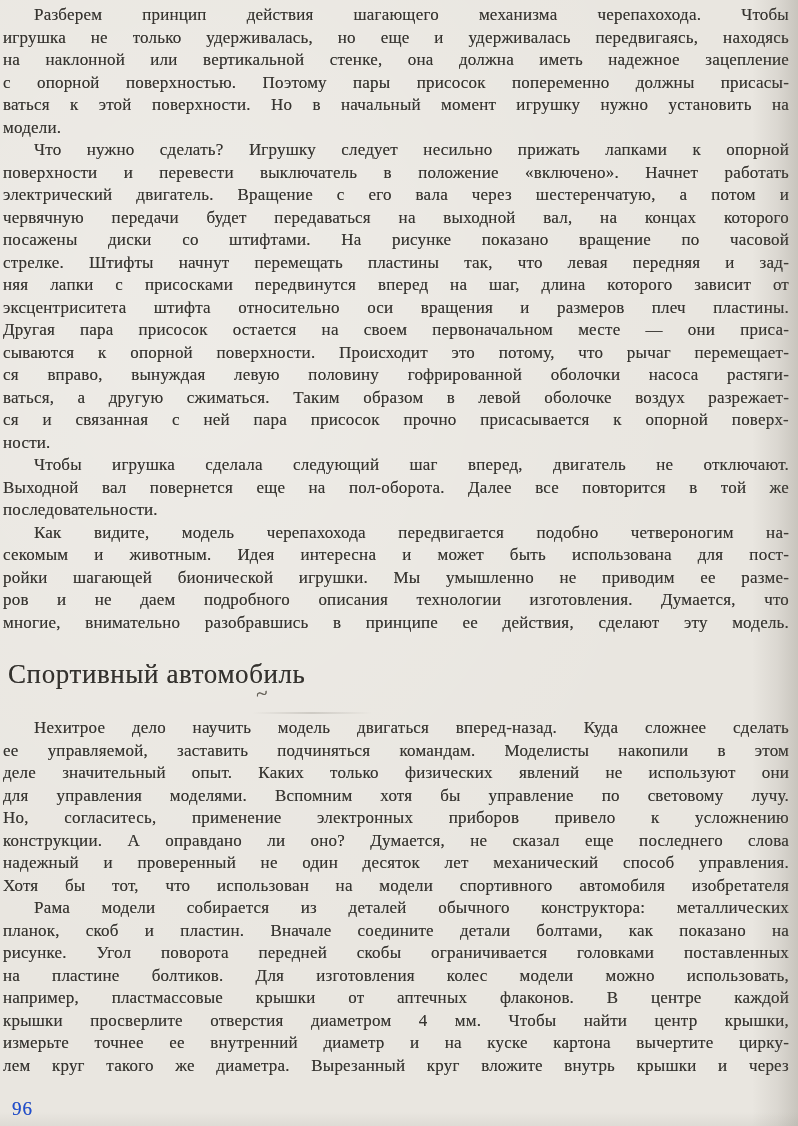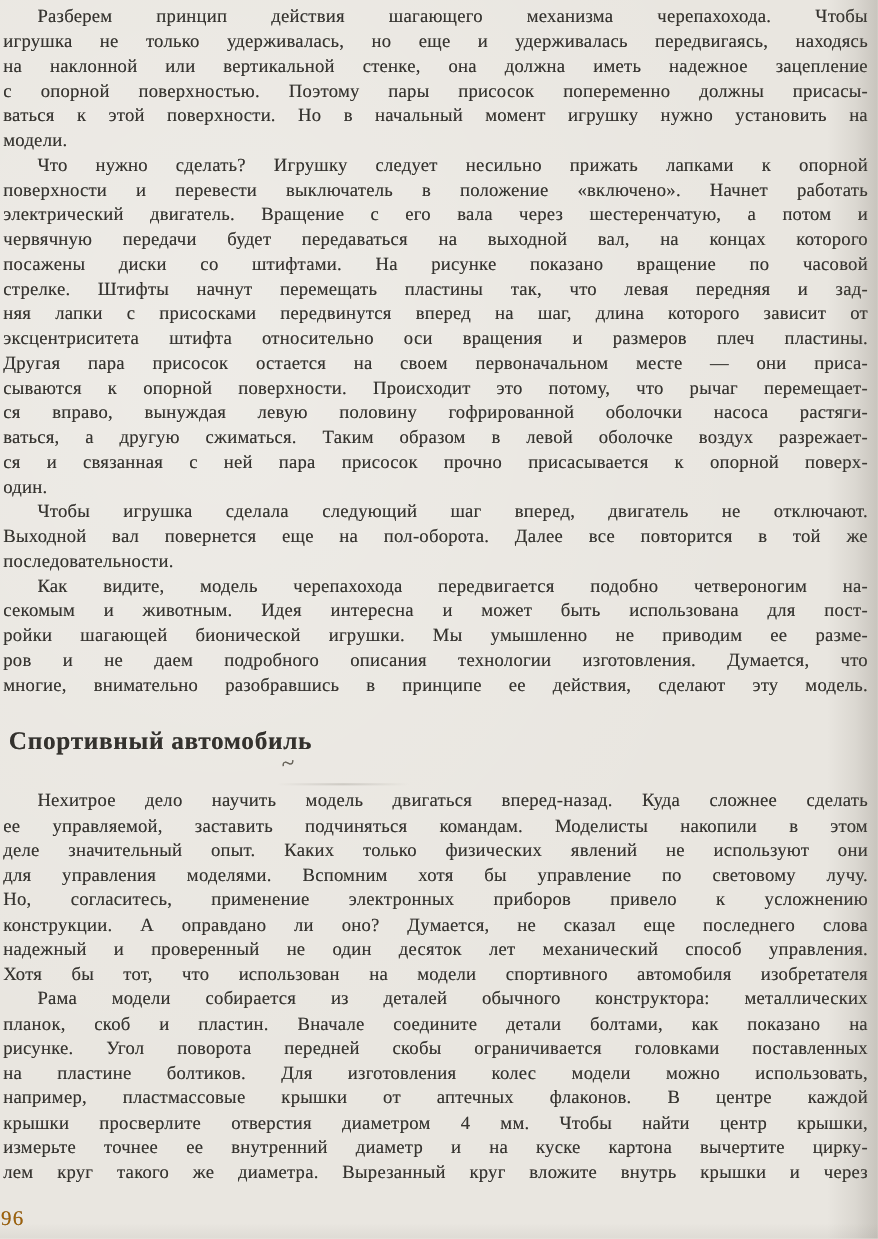--- a/index.html
+++ b/index.html
@@ -25,35 +25,35 @@
   .para { margin: 0; padding: 0; }
   .ln {
     display: block;
     text-align: justify;
     text-align-last: justify;
     white-space: normal;
   }
   .ln.end { text-align-last: left; word-spacing: 1.5px; }
   .ln.ind { text-indent: 31px; }
   .heading {
-    font-weight: 700;
-    font-size: 23px;
+    font-weight: 400;
+    font-size: 27px;
     line-height: 30px;
     letter-spacing: 0.6px;
     color: #34322e;
     margin: 25px 0 28px 5px;
     text-align: left;
     text-shadow: 0 0 0.6px rgba(52,50,46,0.6);
   }
   .page-number {
     position: absolute;
-    left: 1px; top: 1098px;
+    left: 12px; top: 1098px;
     font-size: 19px;
     letter-spacing: 1px;
-    color: #a16207;
+    color: #1d4ed8;
   }
   .pencil-mark {
     position: absolute;
     left: 256px; top: 683px;
     font-size: 22px;
     color: rgba(95,90,80,0.85);
     transform: rotate(-12deg);
   }
   .streak {
     position: absolute;
@@ -95,21 +95,21 @@
     <span class="ln">червячную передачи будет передаваться на выходной вал, на концах которого</span>
     <span class="ln">посажены диски со штифтами. На рисунке показано вращение по часовой</span>
     <span class="ln">стрелке. Штифты начнут перемещать пластины так, что левая передняя и зад-</span>
     <span class="ln">няя лапки с присосками передвинутся вперед на шаг, длина которого зависит от</span>
     <span class="ln">эксцентриситета штифта относительно оси вращения и размеров плеч пластины.</span>
     <span class="ln">Другая пара присосок остается на своем первоначальном месте — они приса-</span>
     <span class="ln">сываются к опорной поверхности. Происходит это потому, что рычаг перемещает-</span>
     <span class="ln">ся вправо, вынуждая левую половину гофрированной оболочки насоса растяги-</span>
     <span class="ln">ваться, а другую сжиматься. Таким образом в левой оболочке воздух разрежает-</span>
     <span class="ln">ся и связанная с ней пара присосок прочно присасывается к опорной поверх-</span>
-    <span class="ln end">один.</span>
+    <span class="ln end">ности.</span>
   </p>
 
   <p class="para">
     <span class="ln ind">Чтобы игрушка сделала следующий шаг вперед, двигатель не отключают.</span>
     <span class="ln">Выходной вал повернется еще на пол-оборота. Далее все повторится в той же</span>
     <span class="ln end">последовательности.</span>
   </p>
 
   <p class="para">
     <span class="ln ind">Как видите, модель черепахохода передвигается подобно четвероногим на-</span>

